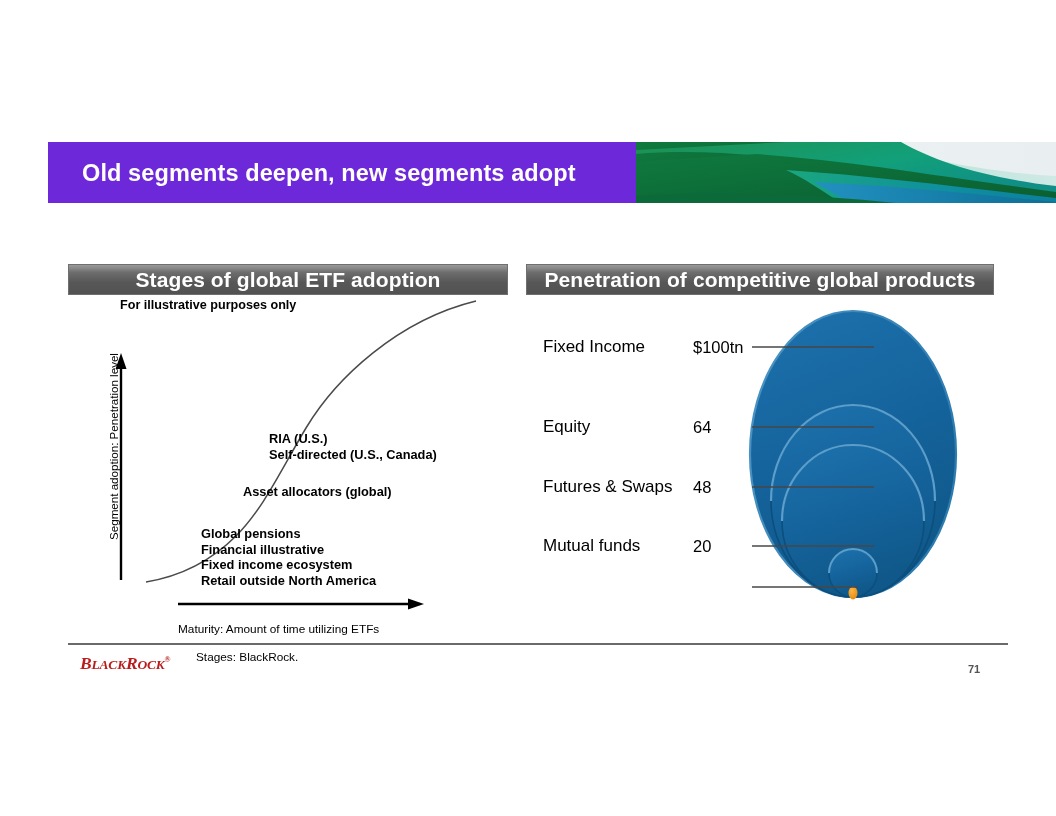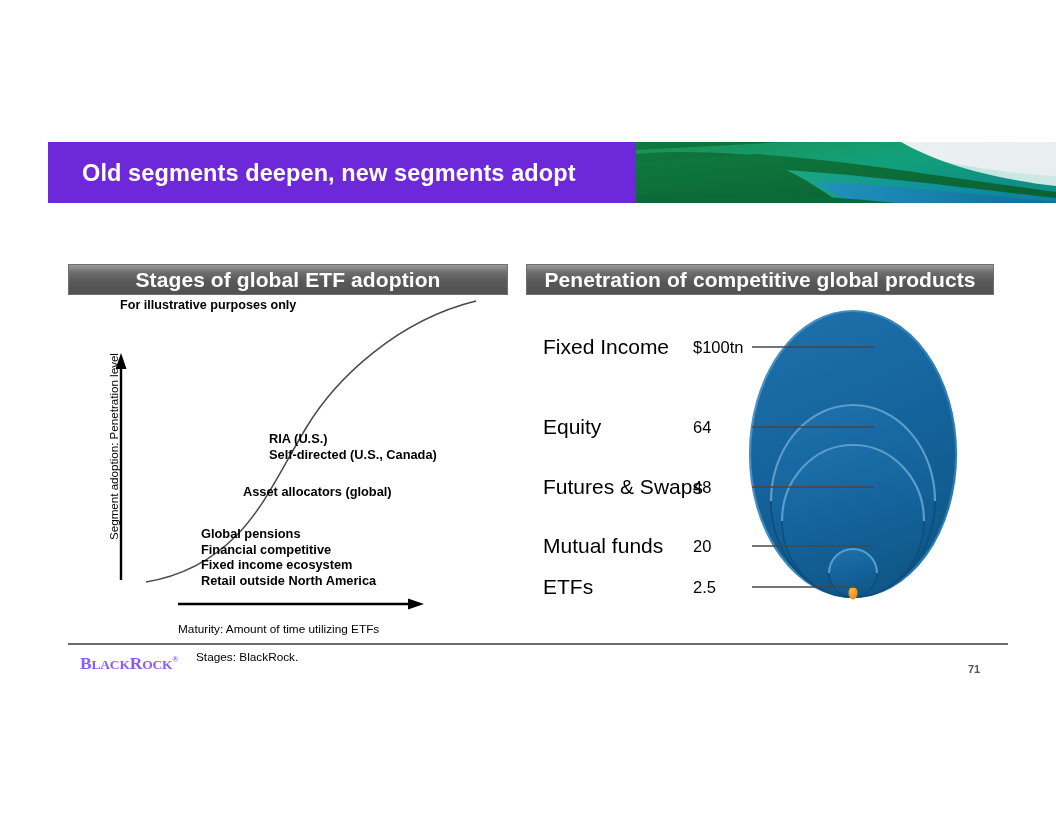--- a/index.html
+++ b/index.html
@@ -129,21 +129,21 @@
   }
   .prod-row {
     position: absolute;
     left: 17px;
     height: 22px;
     display: flex;
     align-items: center;
     white-space: nowrap;
   }
   .prod-label {
-    font-size: 21px;
+    font-size: 17px;
     width: 150px;
     display: inline-block;
   }
   .prod-value {
     font-size: 16.5px;
     width: 68px;
     display: inline-block;
     text-align: left;
   }
   #ellipse-svg {
@@ -174,21 +174,22 @@
   }
   #brand-logo {
     position: absolute;
     left: 80px;
     top: 653px;
     font-size: 17.5px;
     font-weight: bold;
     font-family: "Liberation Serif", serif;
     letter-spacing: -0.2px;
     white-space: nowrap;
-    color: #8b5cf6;
+    color: #b91c1c;
+    font-style: italic;
   }
   #brand-logo .small-caps { font-size: 13.5px; }
   #brand-logo .reg-mark {
     font-size: 8px;
     vertical-align: super;
   }
   #source-note {
     position: absolute;
     left: 196px;
     top: 650px;
@@ -271,21 +272,21 @@
     <polygon points="356,312 340,306.5 340,317.5" fill="#000000"></polygon>
 
     <path d="M78,290 C108,285 140,272 168,244 C196,216 214,176 238,136 C268,86 330,28 408,9" fill="none" stroke="#4a4a4a" stroke-width="1.5"></path>
   </svg>
 
   <div id="y-axis-label">Segment adoption: Penetration level</div>
   <div id="x-axis-label">Maturity: Amount of time utilizing ETFs</div>
 
   <div id="stage-group-0" class="stage-group">
     <div>Global pensions</div>
-    <div>Financial competitive</div>
+    <div>Financial illustrative</div>
     <div>Fixed income ecosystem</div>
     <div>Retail outside North America</div>
   </div>
 
   <div id="stage-group-1" class="stage-group">
     <div>Asset allocators (global)</div>
   </div>
 
   <div id="stage-group-2" class="stage-group">
     <div>RIA (U.S.)</div>
@@ -347,24 +348,20 @@
     <span class="prod-value">64</span>
   </div>
   <div class="prod-row" style="top:180px;">
     <span class="prod-label">Futures &amp; Swaps</span>
     <span class="prod-value">48</span>
   </div>
   <div class="prod-row" style="top:239px;">
     <span class="prod-label">Mutual funds</span>
     <span class="prod-value">20</span>
   </div>
-  <div class="prod-row" style="top:280px;">
-    <span class="prod-label">ETFs</span>
-    <span class="prod-value">2.5</span>
-  </div>
 </div>
 
 <div id="footer-rule"></div>
 
 <div id="brand-logo"><span>B</span><span class="small-caps">LACK</span><span>R</span><span class="small-caps">OCK</span><span class="reg-mark">®</span></div>
 
 <div id="source-note">Stages: BlackRock.</div>
 
 <div id="page-number">71</div>
 

